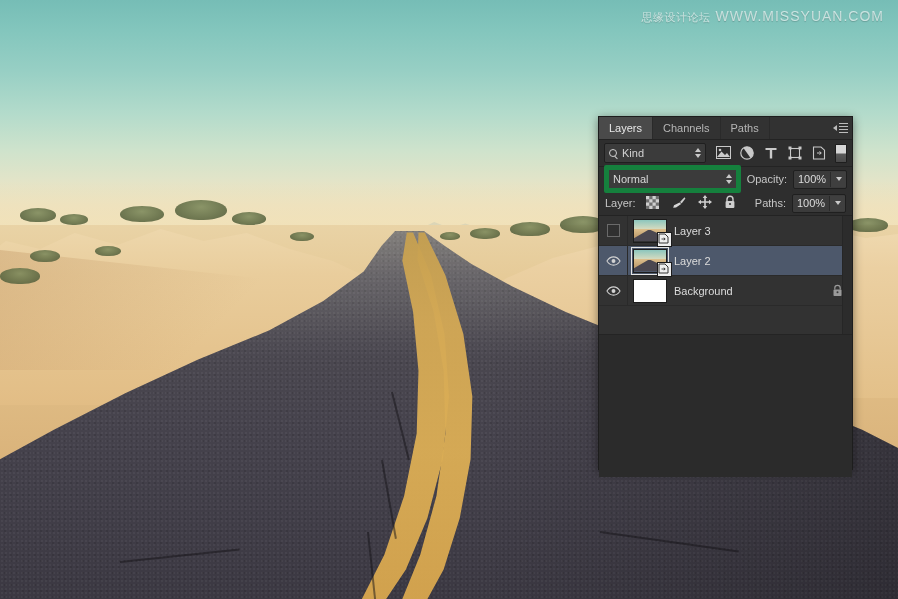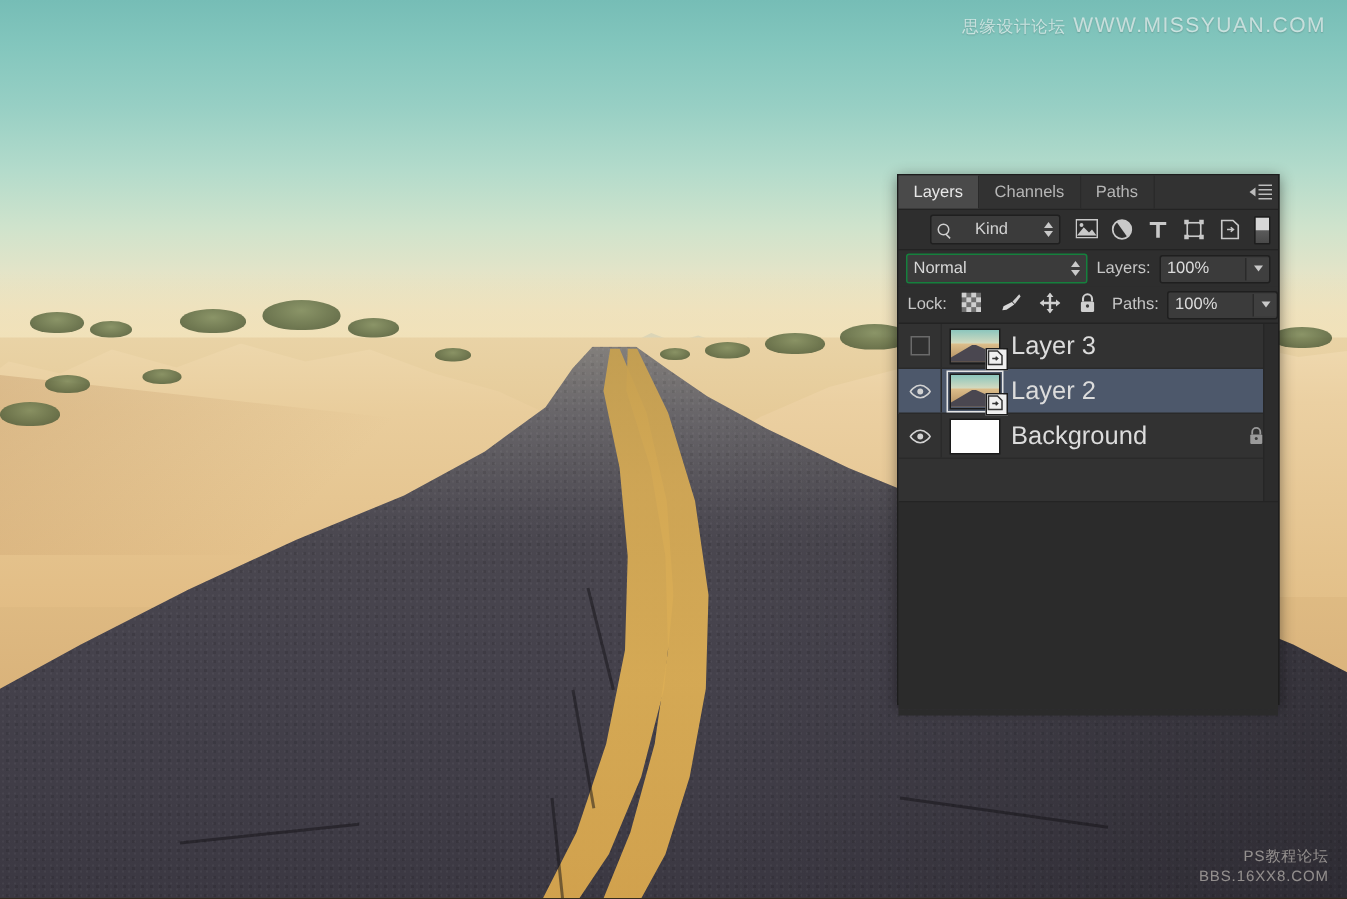--- a/index.html
+++ b/index.html
@@ -241,23 +241,22 @@
     border-bottom: 1px solid #232323;
     background: #2e2e2e;
   }
   .kind-select {
     display: flex; align-items: center;
     width: 96px; height: 18px;
     background: #3b3b3b;
     border: 1px solid #1f1f1f;
     border-radius: 2px;
     padding: 0 4px;
-    gap: 16px;
+    gap: 4px;
     color: #d2d2d2;
-    margin-left: 16px;
   }
   .kind-select .lbl { flex: 1; font-size: 11px; }
   .mag { width: 9px; height: 9px; position: relative; flex: none; }
   .mag i {
     position: absolute; left: 0; top: 0;
     width: 6px; height: 6px; border: 1px solid #cfcfcf; border-radius: 50%;
   }
   .mag b {
     position: absolute; right: 0; bottom: 0;
     width: 4px; height: 1px; background: #cfcfcf;
@@ -283,30 +282,30 @@
 
   
   .blend-row {
     display: flex; align-items: center;
     height: 24px; padding: 0 5px; gap: 6px;
     background: #2e2e2e;
   }
   .blend-select {
     display: flex; align-items: center;
     width: 138px; height: 18px;
-    background: #3b3b3b; border: 1px solid #15803d; border-radius: 2px;
+    background: #3b3b3b; border: 5px solid #15803d; border-radius: 2px;
     padding: 0 4px;
     color: #d8d8d8;
   }
   .blend-select .lbl { flex: 1; font-size: 11px; }
   .fieldlbl { font-size: 11px; color: #c6c6c6; }
   .numfield {
     display: flex; align-items: center;
     height: 17px;
-    background: #3b3b3b; border: 1px solid #1f1f1f; border-radius: 2px; gap: 20px;
+    background: #3b3b3b; border: 1px solid #1f1f1f; border-radius: 2px;
   }
   .numfield .val {
     width: 36px; text-align: center; color: #dcdcdc; font-size: 11px;
   }
   .numfield .arrow {
     width: 15px; height: 15px;
     border-left: 1px solid #2a2a2a;
     display: flex; align-items: center; justify-content: center;
     background: #3f3f3f;
   }
@@ -376,21 +375,21 @@
   .thumb .twhite { position:absolute; inset:0; background:#ffffff; }
   .so-badge {
     position: absolute; right: -6px; bottom: -5px;
     width: 13px; height: 13px;
     background: #efefef;
     border: 1px solid #1c1c1c;
   }
   .so-badge svg { display:block; }
   .layer-name {
     flex: 1;
-    font-size: 17px;
+    font-size: 11px;
     color: #dcdcdc;
     padding-left: 2px;
     white-space: nowrap;
   }
   .layer-name.bg-name { }
   .lockmark { width: 14px; flex: none; display:flex; align-items:center; justify-content:center; }
   .list-scroll {
     position: absolute;
     right: 0; top: 0; width: 9px; height: 100%;
     background: #2c2c2c;
@@ -445,24 +444,20 @@
       <div class="crack" style="left:392px;top:160px;width:70px;height:2px;transform:rotate(76deg);"></div>
       <div class="crack" style="left:382px;top:228px;width:80px;height:2px;transform:rotate(80deg);"></div>
       <div class="crack" style="left:368px;top:300px;width:70px;height:2px;transform:rotate(84deg);"></div>
       <div class="crack" style="left:600px;top:300px;width:140px;height:2px;transform:rotate(8deg);"></div>
       <div class="crack" style="left:120px;top:330px;width:120px;height:2px;transform:rotate(-6deg);"></div>
     </div>
 
     <div class="wm-top">
       <span>思缘设计论坛</span><span class="en">WWW.MISSYUAN.COM</span>
     </div>
-    <div class="wm-bot">
-      <div>PS教程论坛</div>
-      <div>BBS.16XX8.COM</div>
-    </div>
   </div>
 
   <div class="panel">
 
     <div class="tabs">
       <div class="tab active">Layers</div>
       <div class="tab">Channels</div>
       <div class="tab">Paths</div>
       <div class="tabs-spacer"></div>
       <div class="panel-menu">
@@ -527,31 +522,31 @@
     </div>
 
     <div class="blend-row">
       <div class="blend-select">
         <span class="lbl">Normal</span>
         <span class="stepper">
             <span class="up"></span>
             <span class="dn"></span>
           </span>
       </div>
-      <span class="fieldlbl">Layers:</span>
+      <span class="fieldlbl">Opacity:</span>
       <div class="numfield">
         <span class="val">100%</span>
         <span class="arrow">
             <i></i>
           </span>
       </div>
     </div>
 
     <div class="lock-row">
-      <span class="fieldlbl">Lock:</span>
+      <span class="fieldlbl">Layer:</span>
       <span class="lock-icons">
         <span>
           <svg width="13" height="13" viewBox="0 0 12 12">
               <rect width="12" height="12" fill="#6f6f6f"></rect>
               <rect x="0" y="0" width="3" height="3" fill="#cfcfcf"></rect>
               <rect x="6" y="0" width="3" height="3" fill="#cfcfcf"></rect>
               <rect x="3" y="3" width="3" height="3" fill="#cfcfcf"></rect>
               <rect x="9" y="3" width="3" height="3" fill="#cfcfcf"></rect>
               <rect x="0" y="6" width="3" height="3" fill="#cfcfcf"></rect>
               <rect x="6" y="6" width="3" height="3" fill="#cfcfcf"></rect>

